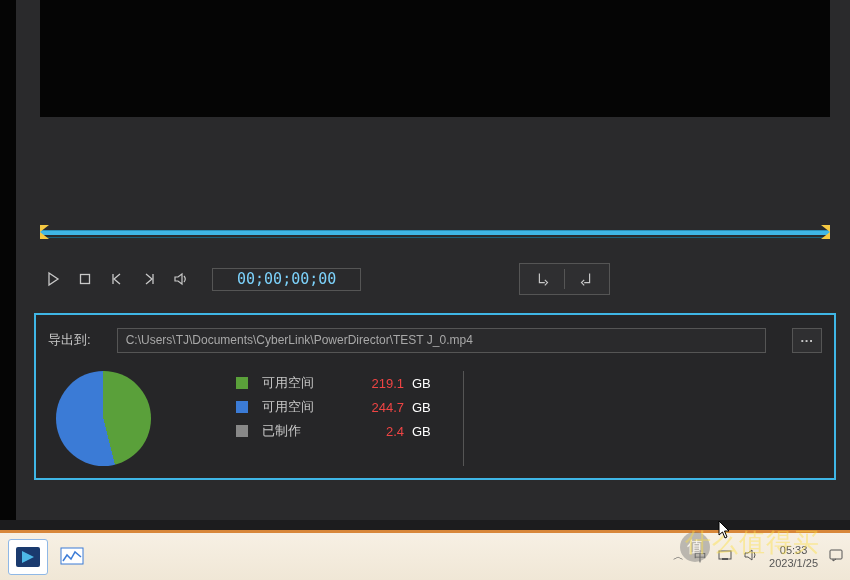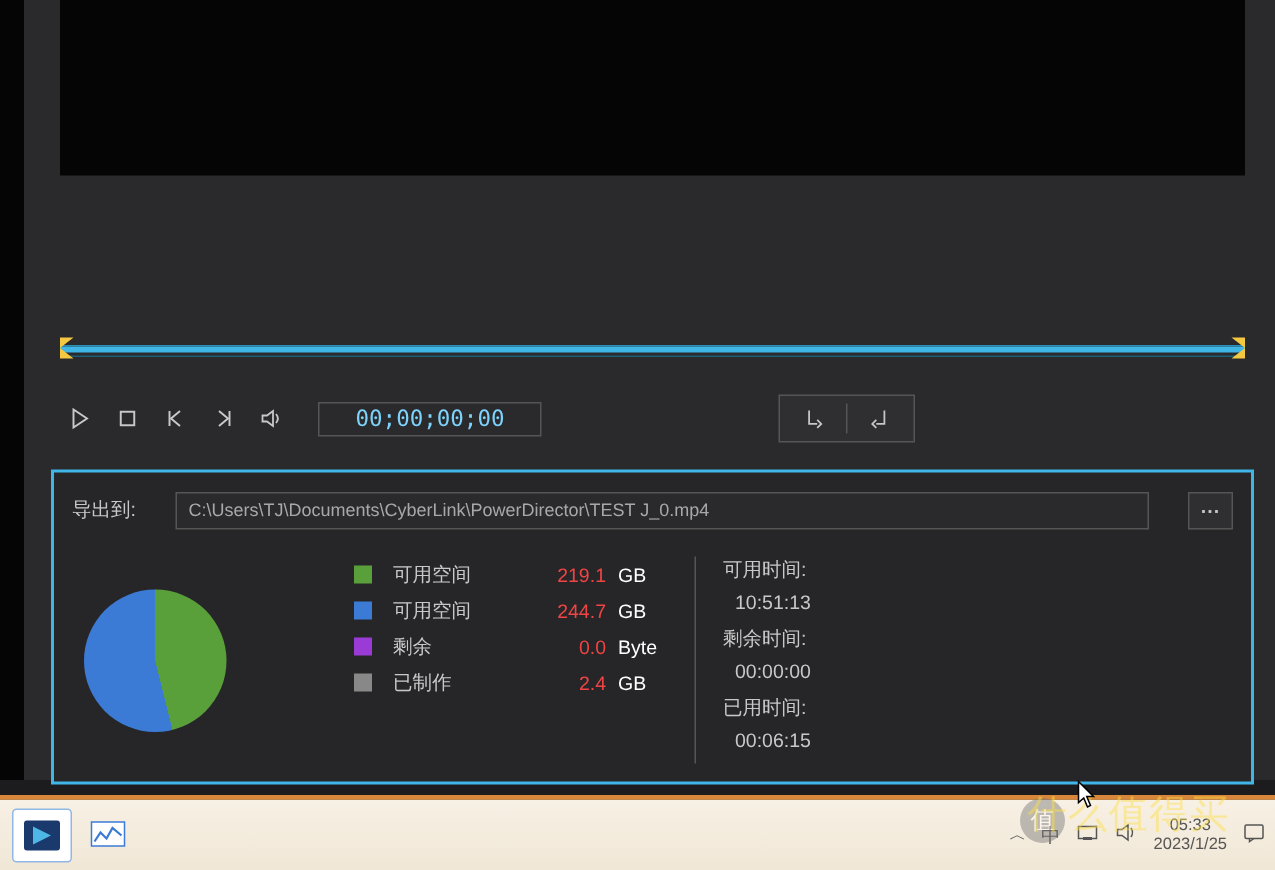--- a/index.html
+++ b/index.html
@@ -280,41 +280,27 @@
           <span class="legend-val">219.1</span>
           <span class="legend-unit">GB</span>
         </div>
         <div class="legend-item">
           <span class="swatch sw-blue"></span>
           <span class="legend-label">可用空间</span>
           <span class="legend-val">244.7</span>
           <span class="legend-unit">GB</span>
         </div>
         <div class="legend-item">
-          <span class="swatch sw-purple"></span>
-          <span class="legend-label">剩余</span>
-          <span class="legend-val">0.0</span>
-          <span class="legend-unit">Byte</span>
-        </div>
-        <div class="legend-item">
           <span class="swatch sw-gray"></span>
           <span class="legend-label">已制作</span>
           <span class="legend-val">2.4</span>
           <span class="legend-unit">GB</span>
         </div>
       </div>
       <div class="vdiv"></div>
-      <div class="time-col">
-        <div class="time-row">可用时间:</div>
-        <div class="time-val">10:51:13</div>
-        <div class="time-row">剩余时间:</div>
-        <div class="time-val">00:00:00</div>
-        <div class="time-row">已用时间:</div>
-        <div class="time-val">00:06:15</div>
-      </div>
     </div>
   </div>
 </div>
 
 <div class="taskbar">
   <div class="tb-app active">
     <svg width="26" height="22" viewBox="0 0 26 22">
       <rect x="1" y="1" width="24" height="20" rx="2" fill="#1a3a6e"></rect>
       <path d="M7 5 L19 11 L7 17 Z" fill="#4db8e6"></path>
     </svg>

